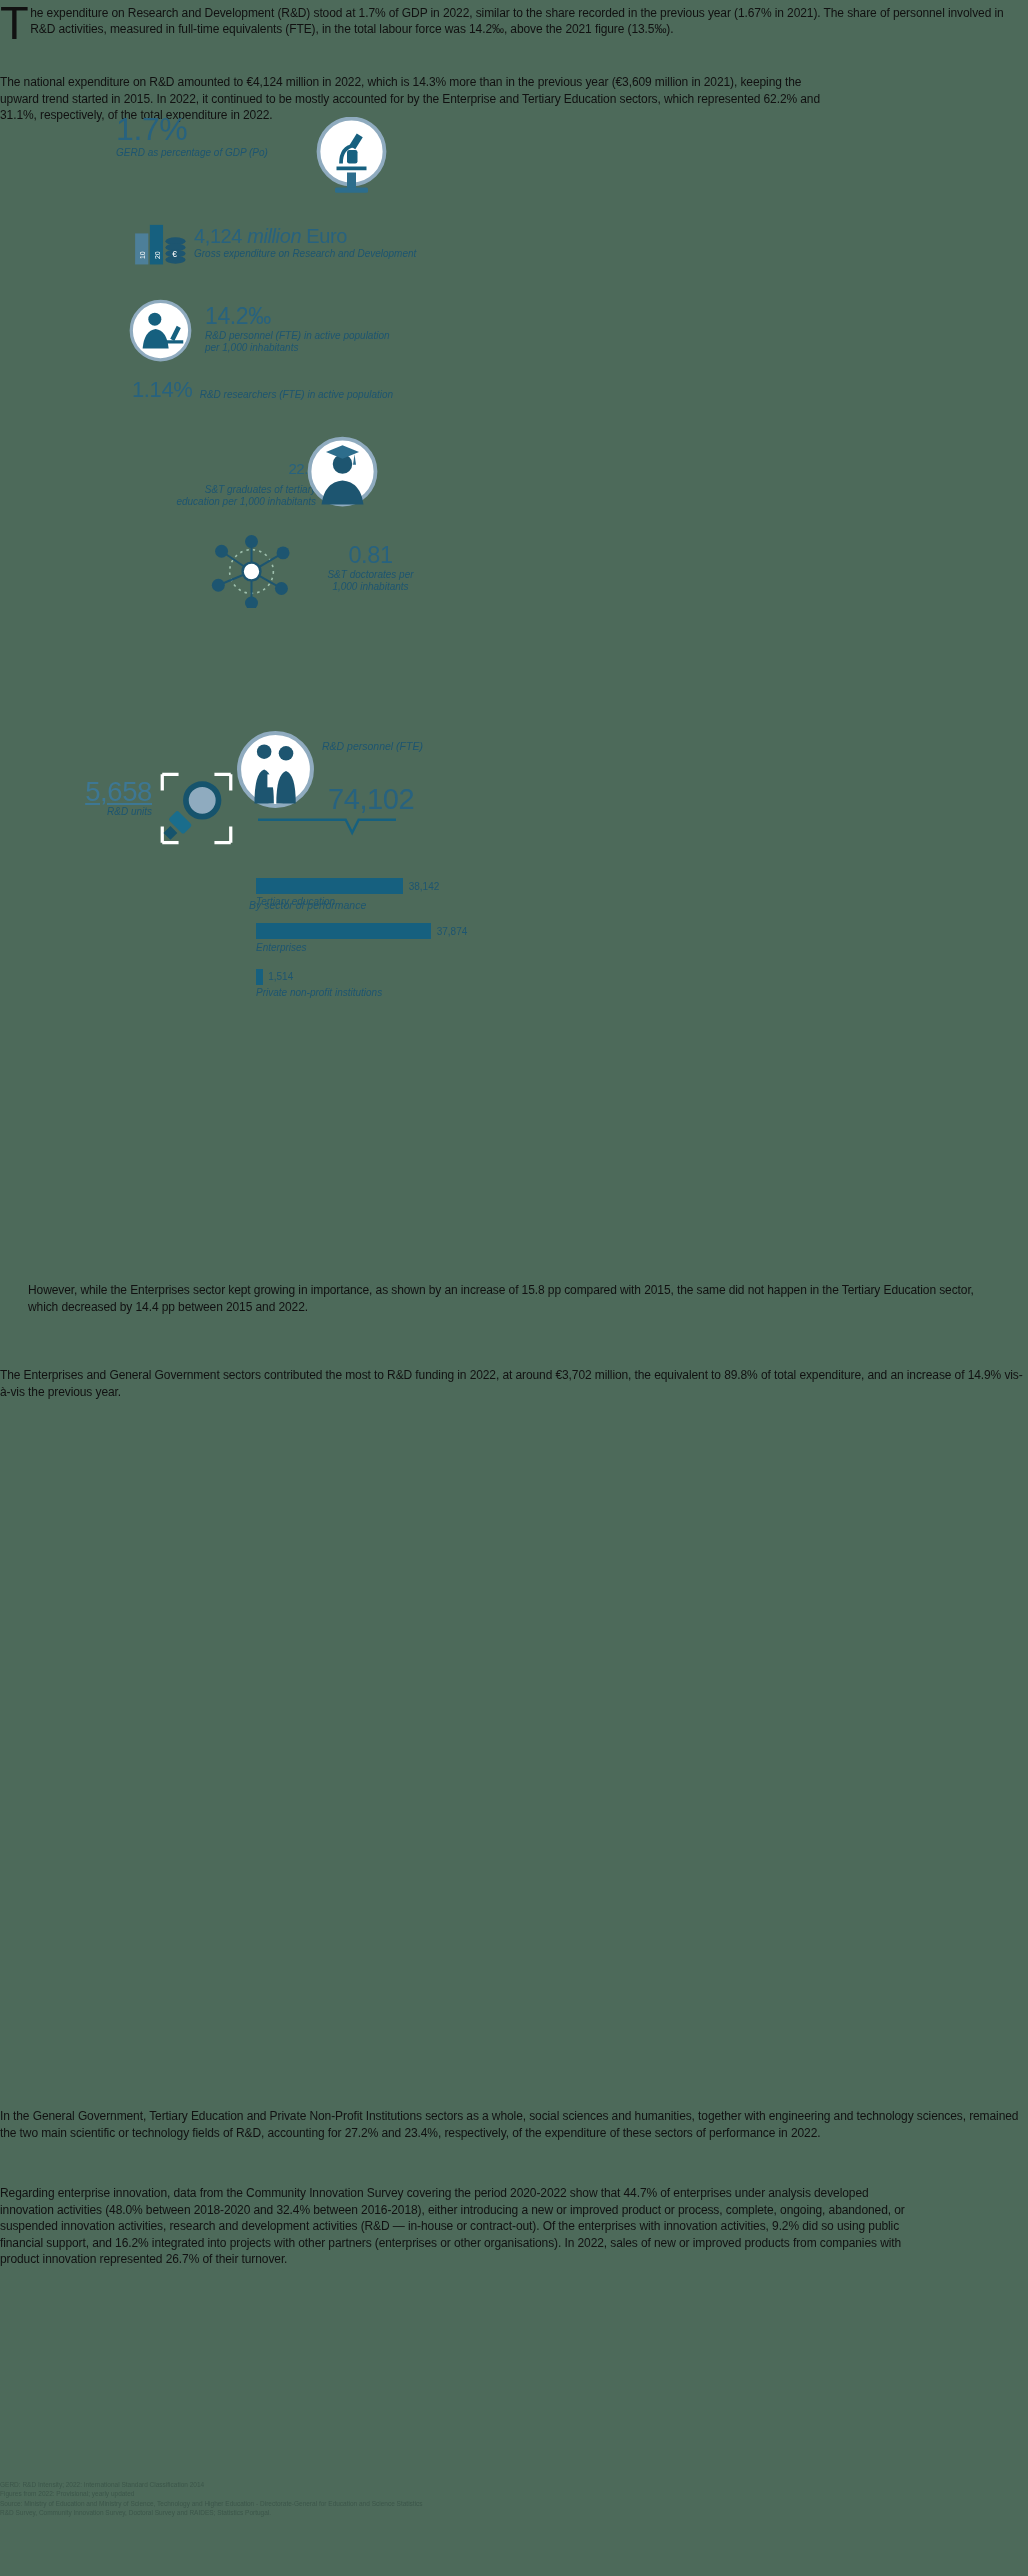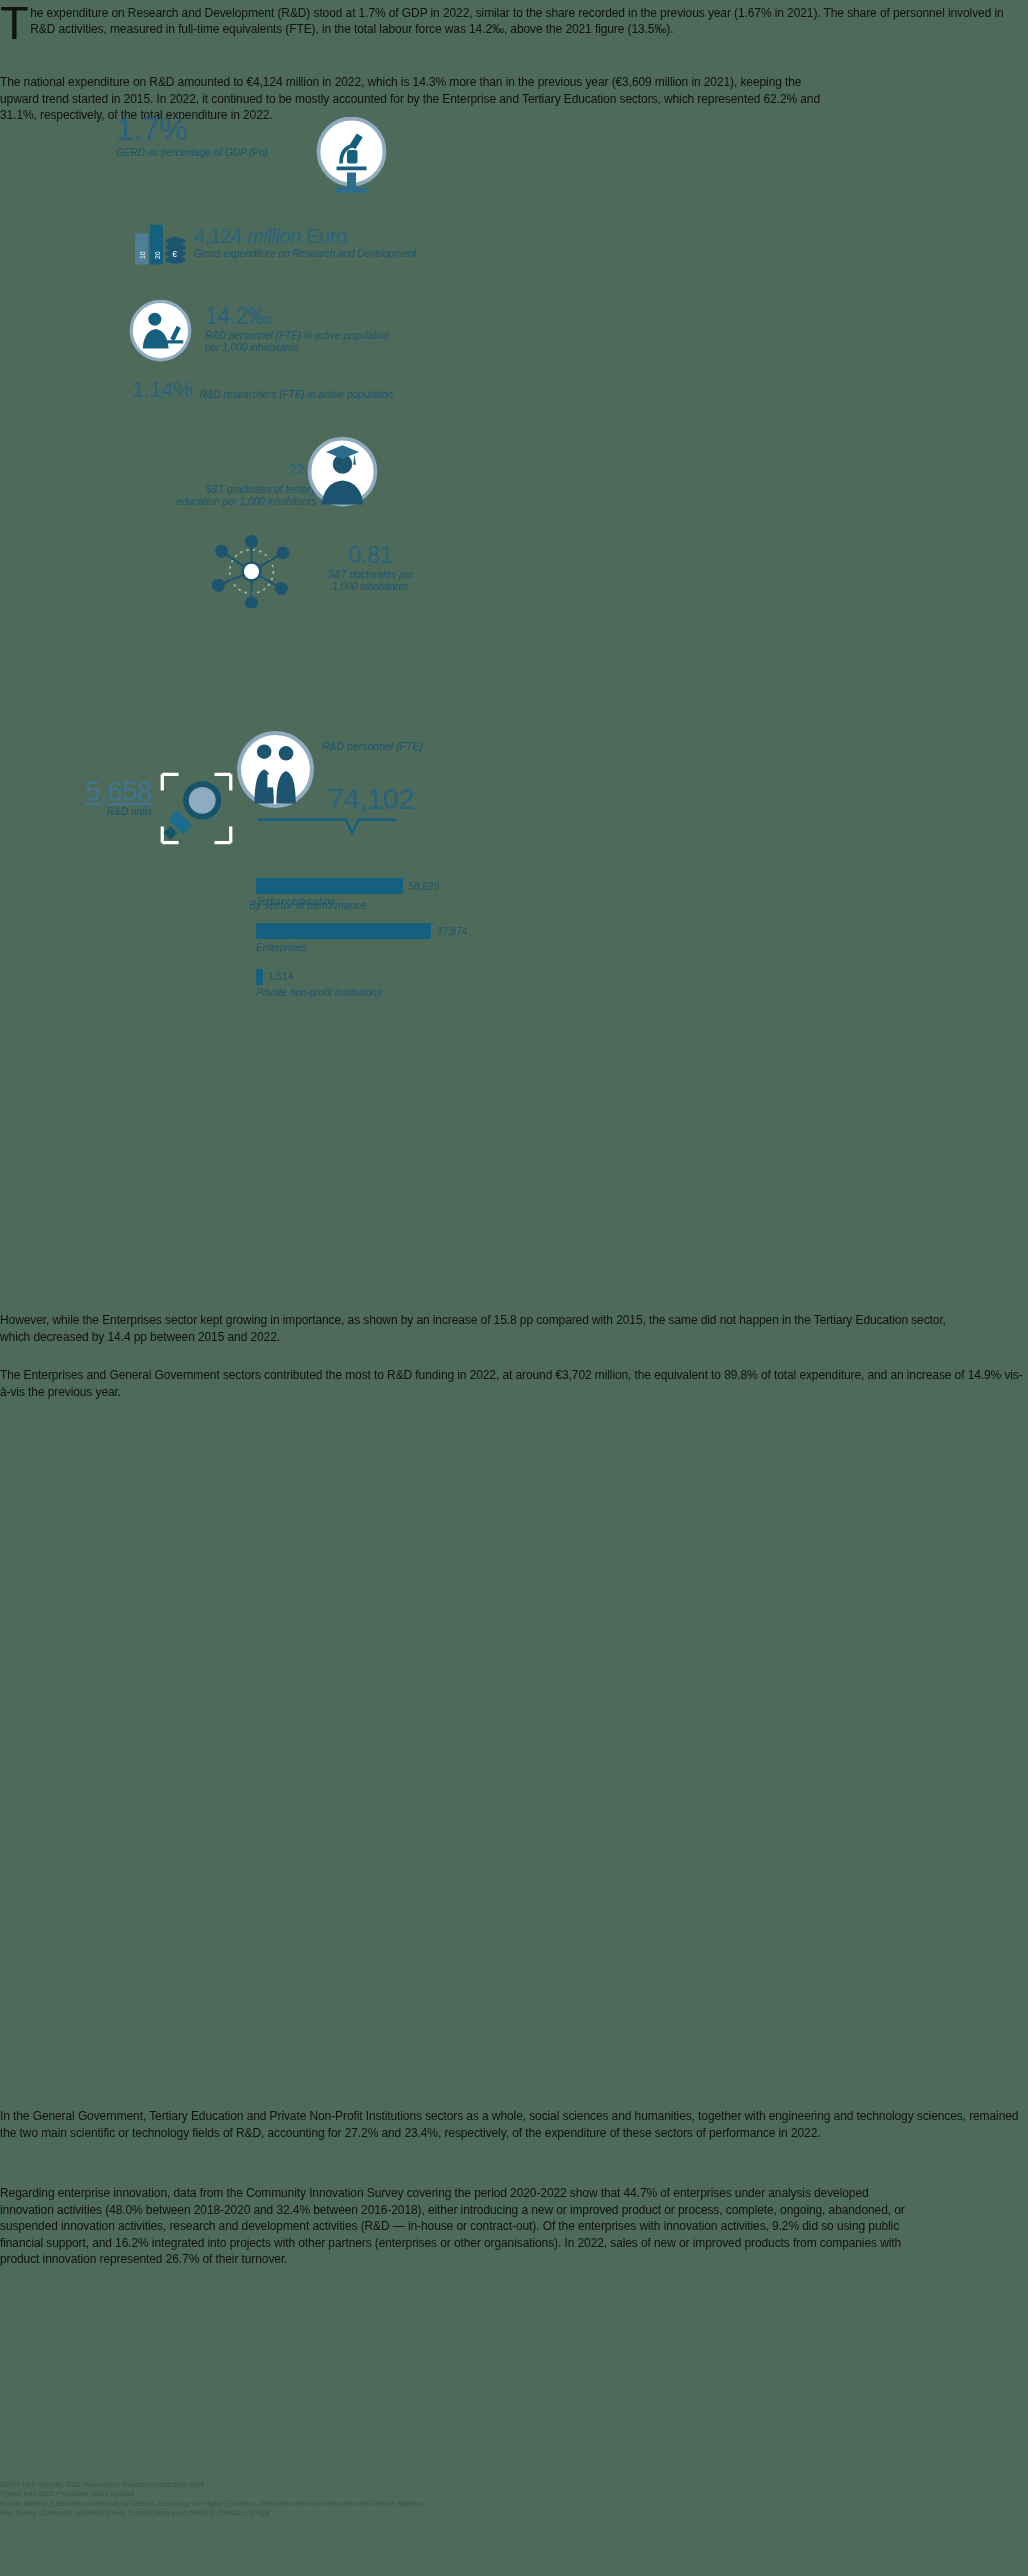--- a/index.html
+++ b/index.html
@@ -26,21 +26,21 @@
   .dropcap {
     float: left;
     font-size: 47px;
     line-height: 36px;
     font-weight: 400;
     margin: 0px 1.6px 0 0;
     color: #111;
   }
   .p-lead { padding-left: 0; }
   .p2 { position: absolute; left: 0; top: 74px; width: 826px; }
-  .p-however { position: absolute; left: 0; top: 1312px; width: 977px; }
+  .p-however { position: absolute; left: 0; top: 1282px; width: 977px; padding-left: 28px; }
   .p-enter   { position: absolute; left: 0; top: 1367px; width: 1027px; }
   .p-general { position: absolute; left: 0; top: 2108px; width: 1027px; }
   .p-reg     { position: absolute; left: 0; top: 2185px; width: 919px; }
 
   
   .stat-num {
     color: #27627f;
     font-weight: 400;
     letter-spacing: -0.4px;
     font-family: "Liberation Sans", sans-serif;
@@ -239,21 +239,21 @@
   <div class="num-personnel">74,102</div>
   <svg class="bracket" viewBox="0 0 170 22">
     <path d="M0 2 H108 L116 18 L124 2 H170" stroke="#16607f" stroke-width="3" fill="none"></path>
   </svg>
   <div class="lbl-sector">By sector of performance</div>
 
   <div class="chart">
     <div class="barrow">
       <div class="barline">
         <div class="bar" style="width:147px"></div>
-        <div class="barval">58,629</div>
+        <div class="barval">38,142</div>
       </div>
       <div class="barlbl">Tertiary education</div>
     </div>
     <div class="barrow">
       <div class="barline">
         <div class="bar" style="width:175px"></div>
         <div class="barval">37,874</div>
       </div>
       <div class="barlbl">Enterprises</div>
     </div>

